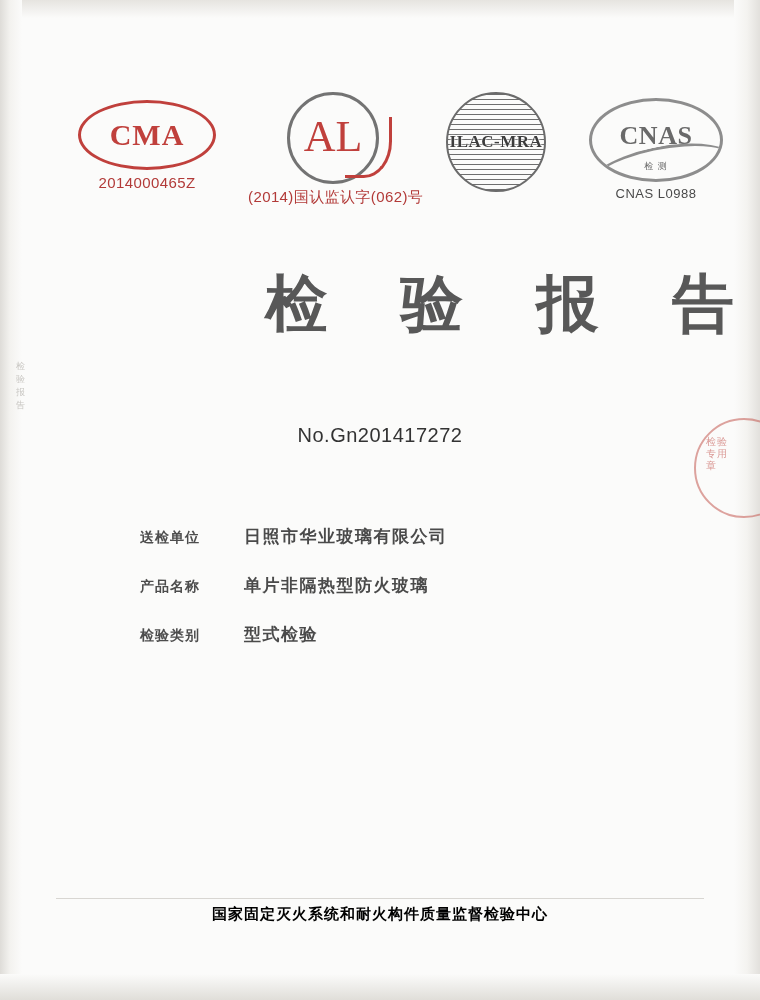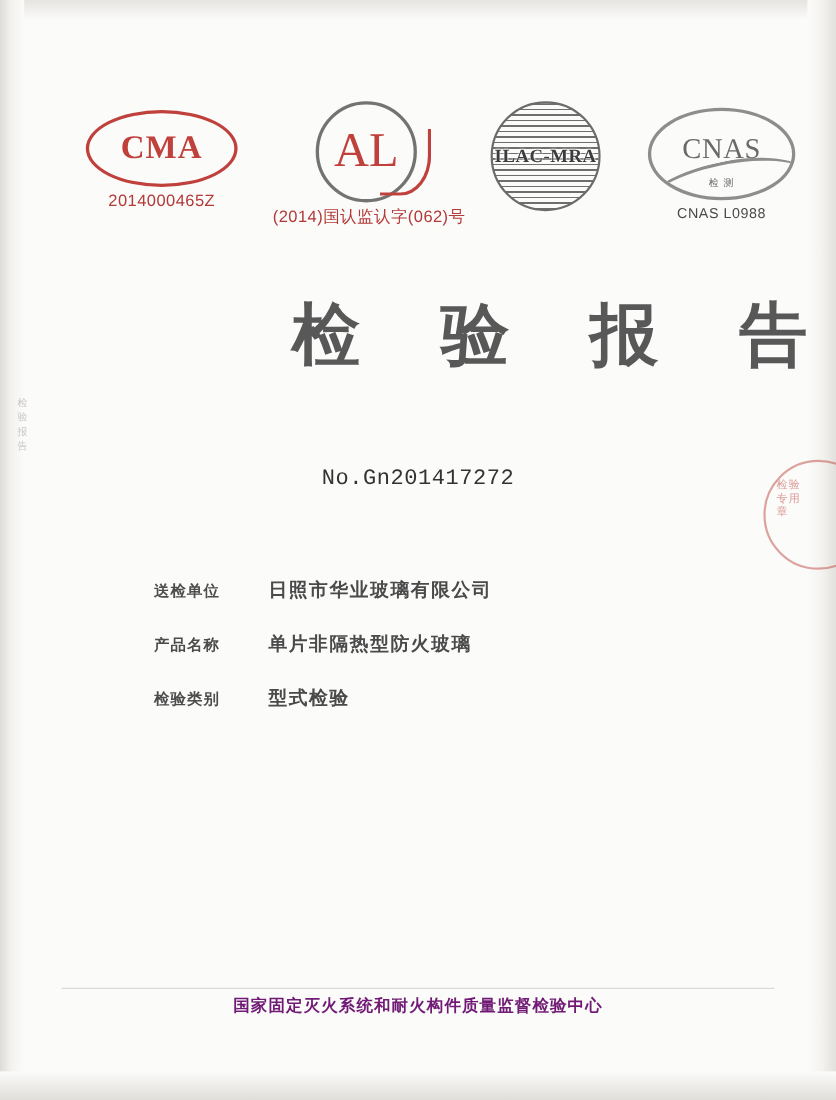--- a/index.html
+++ b/index.html
@@ -159,21 +159,21 @@
     left: -12px; top: 46px;
     width: 160px; height: 60px;
     border-top: 3px solid #8d8d8d;
     border-radius: 50%;
     transform: rotate(-12deg);
   }
   .cnas-text {
     position: absolute;
     left: 0; right: 0; top: 26%;
     font-family: "Liberation Serif", serif;
-    font-weight: normal;
+    font-weight: bold;
     font-size: 26px;
     color: #6a6a6a;
     letter-spacing: 0.5px;
   }
   .cnas-sub {
     position: absolute;
     left: 0; right: 0; bottom: 6px;
     font-size: 9px;
     color: #6a6a6a;
     letter-spacing: 1px;
@@ -192,21 +192,21 @@
     text-indent: 26px;
     color: #585858;
   }
 
   
   .report-no {
     position: absolute;
     left: 0; right: 0;
     top: 424px;
     text-align: center;
-    font-family: Liberation Mono, monospace;
+    font-family: Liberation Sans, sans-serif;
     font-size: 20px;
     color: #333333;
     letter-spacing: 0.5px;
   }
 
   
   .fields {
     position: absolute;
     left: 140px;
     top: 525px;
@@ -279,21 +279,21 @@
     background: #d8d6d2;
   }
   .footer {
     position: absolute;
     left: 0; right: 0;
     top: 905px;
     text-align: center;
     font-family: "DejaVu Sans", sans-serif;
     font-size: 15px;
     font-weight: bold;
-    color: #701a75;
+    color: #000000;
     letter-spacing: 1px;
   }
 </style>
 </head>
 <body>
 
 <div class="page">
 
   <div class="scan-edge-top"></div>
   <div class="scan-edge-left"></div>

